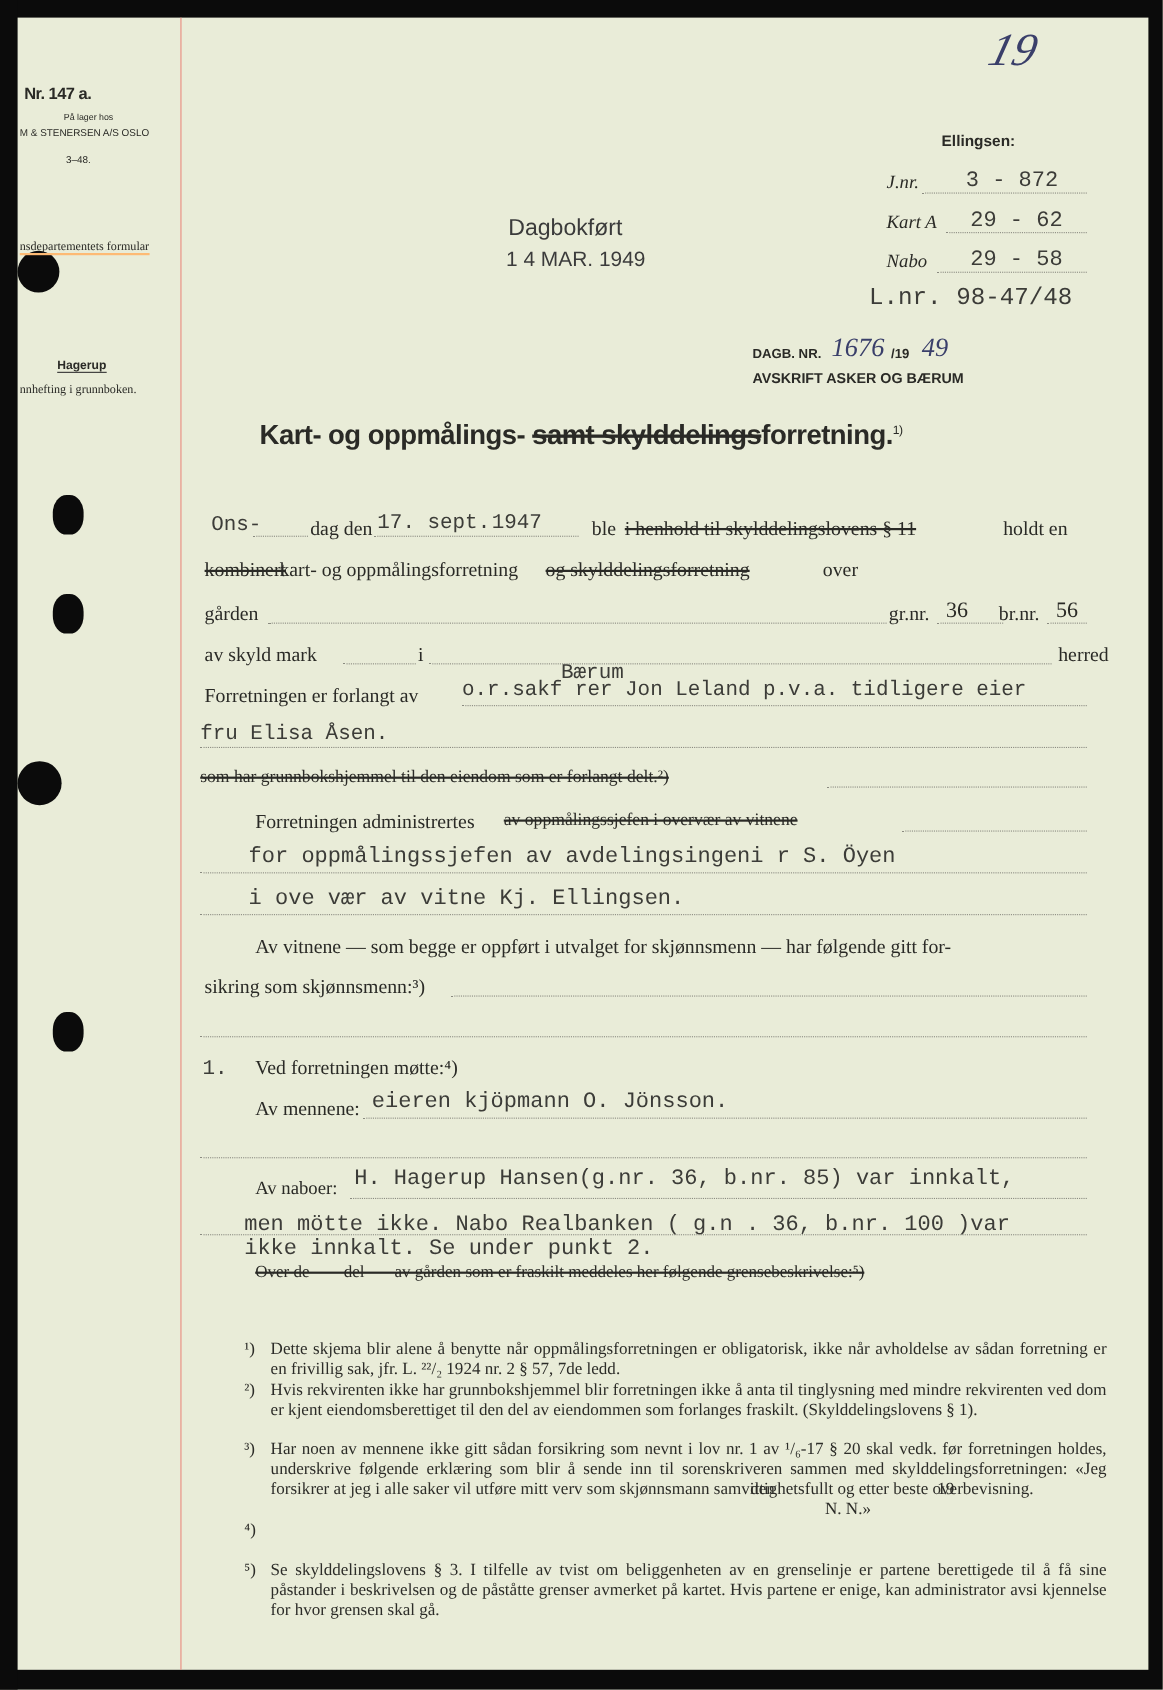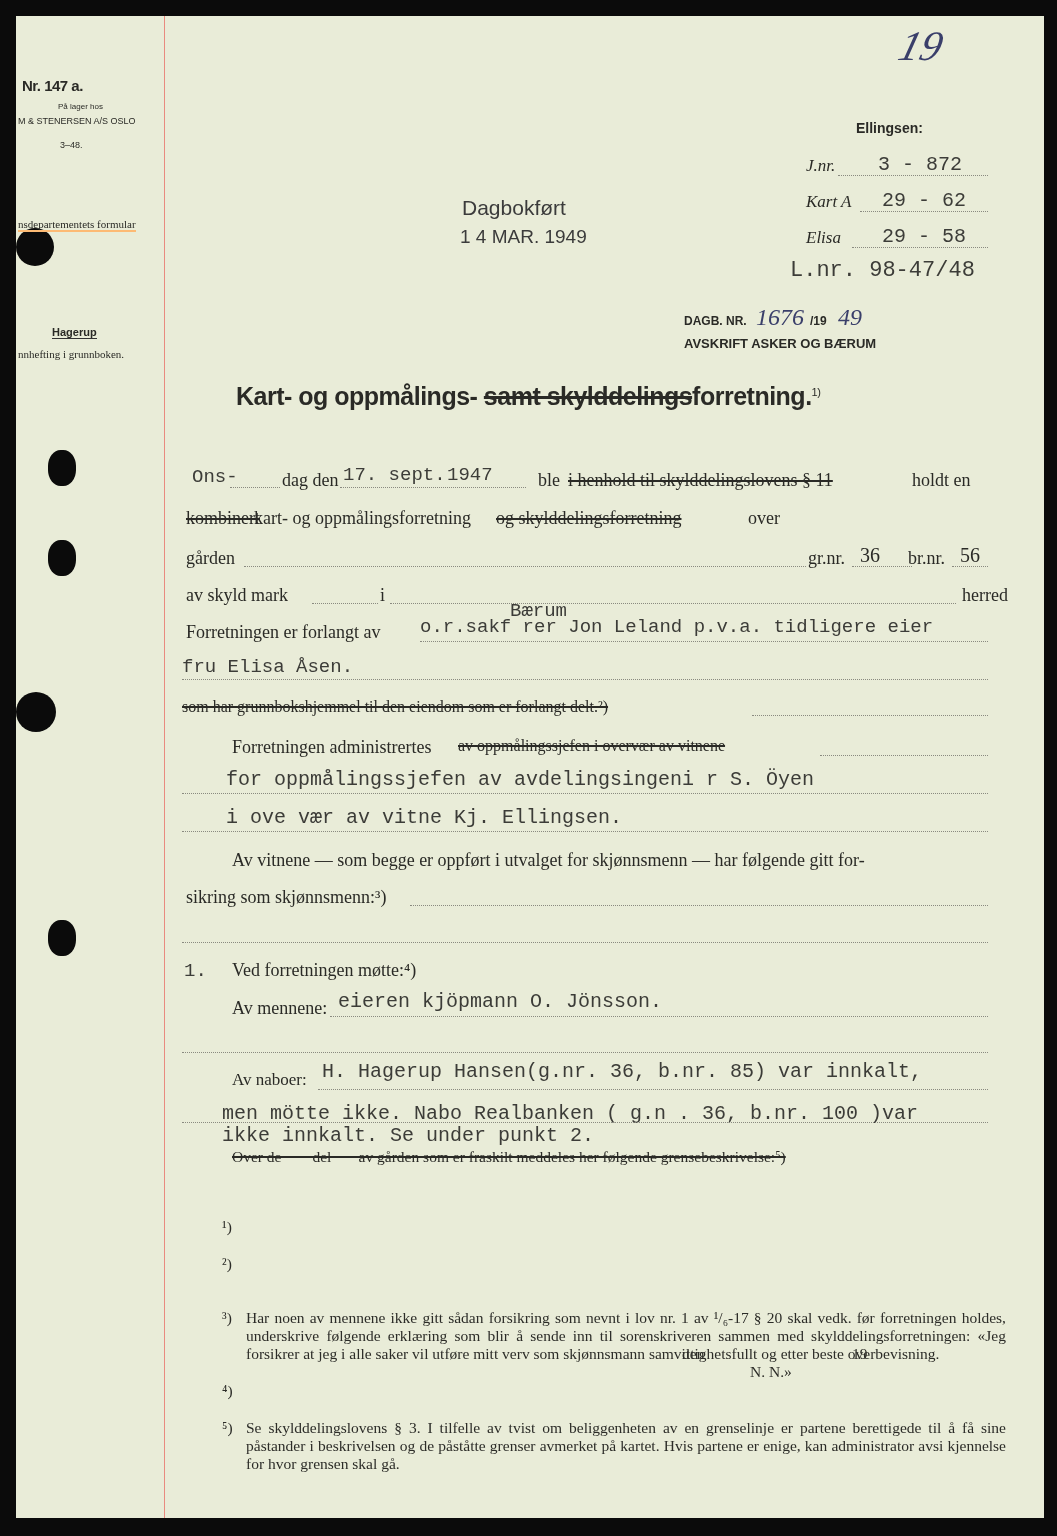--- a/index.html
+++ b/index.html
@@ -45,21 +45,21 @@
 <div class="abs sans" style="left:462px;top:196px;font-size:21px;color:#3b3b3b;">Dagbokført</div>
 <div class="abs sans" style="left:460px;top:226px;font-size:19px;color:#3b3b3b;">1 4 MAR. 1949</div>
 
 <div class="abs sans bold" style="left:856px;top:120px;font-size:14px;">Ellingsen:</div>
 <div class="abs it" style="left:806px;top:156px;font-size:17px;">J.nr.</div>
 <div class="dotline" style="left:838px;top:175px;width:150px;"></div>
 <div class="abs mono" style="left:878px;top:153px;font-size:20px;">3 - 872</div>
 <div class="abs it" style="left:806px;top:192px;font-size:17px;">Kart A</div>
 <div class="dotline" style="left:860px;top:211px;width:128px;"></div>
 <div class="abs mono" style="left:882px;top:189px;font-size:20px;">29 - 62</div>
-<div class="abs it" style="left:806px;top:228px;font-size:17px;">Elisa</div>
+<div class="abs it" style="left:806px;top:228px;font-size:17px;">Nabo</div>
 <div class="dotline" style="left:852px;top:247px;width:136px;"></div>
 <div class="abs mono" style="left:882px;top:225px;font-size:20px;">29 - 58</div>
 <div class="abs mono" style="left:790px;top:258px;font-size:22px;">L.nr. 98-47/48</div>
 
 <div class="abs sans bold" style="left:684px;top:314px;font-size:12px;">DAGB. NR.</div>
 <div class="abs it" style="left:756px;top:304px;font-size:24px;color:#3a3f6a;">1676</div>
 <div class="abs sans bold" style="left:810px;top:314px;font-size:12px;">/19</div>
 <div class="abs it" style="left:838px;top:304px;font-size:24px;color:#3a3f6a;">49</div>
 <div class="abs sans bold" style="left:684px;top:336px;font-size:13px;">AVSKRIFT ASKER OG BÆRUM</div>
 
@@ -131,23 +131,25 @@
 <div class="abs" style="left:232px;top:1070px;font-size:17px;">Av naboer:</div>
 <div class="abs mono" style="left:322px;top:1060px;font-size:20px;">H. Hagerup Hansen(g.nr. 36, b.nr. 85) var innkalt,</div>
 <div class="dotline" style="left:318px;top:1089px;width:670px;"></div>
 <div class="abs mono" style="left:222px;top:1102px;font-size:20px;">men mötte ikke. Nabo Realbanken ( g.n . 36, b.nr. 100 )var</div>
 <div class="dotline" style="left:182px;top:1122px;width:806px;"></div>
 <div class="abs mono" style="left:222px;top:1124px;font-size:20px;">ikke innkalt. Se under punkt 2.</div>
 <div class="abs strike" style="left:232px;top:1148px;font-size:15.5px;white-space:pre;">Over de        del       av gården som er fraskilt meddeles her følgende grensebeskrivelse:⁵)</div>
 
 <div class="abs fn" style="left:222px;top:1218px;width:790px;height:40px;">
   <span class="num">¹)</span>
+  <span class="txt" style="text-align:justify;">Dette skjema blir alene å benytte når oppmålingsforretningen er obligatorisk, ikke når avholdelse av sådan forretning er en frivillig sak, jfr. L. ²²/₂ 1924 nr. 2 § 57, 7de ledd.</span>
 </div>
 <div class="abs fn" style="left:222px;top:1255px;width:790px;height:56px;">
   <span class="num">²)</span>
+  <span class="txt" style="text-align:justify;">Hvis rekvirenten ikke har grunnbokshjemmel blir forretningen ikke å anta til tinglysning med mindre rekvirenten ved dom er kjent eiendomsberettiget til den del av eiendommen som forlanges fraskilt. (Skylddelingslovens § 1).</span>
 </div>
 <div class="abs fn" style="left:222px;top:1309px;width:790px;height:80px;">
   <span class="num">³)</span>
   <span class="txt" style="text-align:justify;">Har noen av mennene ikke gitt sådan forsikring som nevnt i lov nr. 1 av ¹/₆-17 § 20 skal vedk. før forretningen holdes, underskrive følgende erklæring som blir å sende inn til sorenskriveren sammen med skylddelingsforretningen: «Jeg forsikrer at jeg i alle saker vil utføre mitt verv som skjønnsmann samvittighetsfullt og etter beste overbevisning.</span>
   <span class="abs" style="left:460px;top:36px;">den</span>
   <span class="abs" style="left:630px;top:36px;">19</span>
   <span class="abs" style="left:528px;top:54px;">N. N.»</span>
 </div>
 <div class="abs fn" style="left:222px;top:1382px;width:790px;height:40px;">
   <span class="num">⁴)</span>

